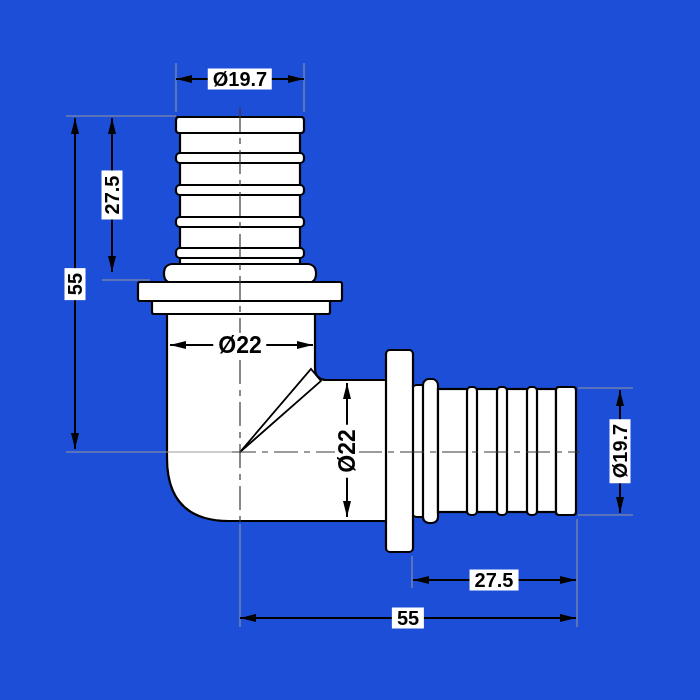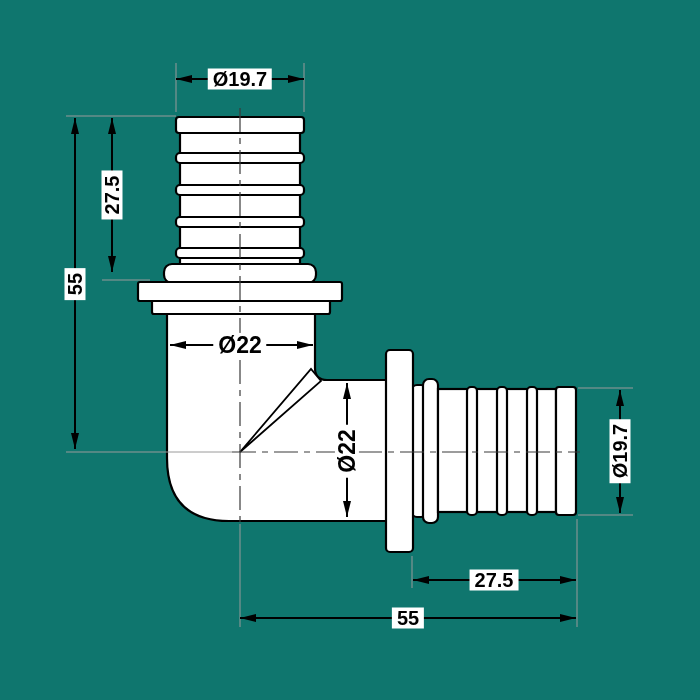--- a/index.html
+++ b/index.html
@@ -1,19 +1,19 @@
 <!DOCTYPE html>
 <html><head>
 <meta charset="utf-8">
 <style>
   html,body{margin:0;padding:0;background:#fff;}
   .canvas{
     position:relative;
     width:700px;height:700px;
-    background:#0f766e;
+    background:#1d4ed8;
     font-family:"Liberation Sans",sans-serif;
     overflow:hidden;
   }
   .canvas svg{position:absolute;left:0;top:0;}
   .dim-label{
     position:absolute;
     background:#ffffff;
     color:#000000;
     font-family:"Liberation Sans",sans-serif;
     font-weight:bold;

